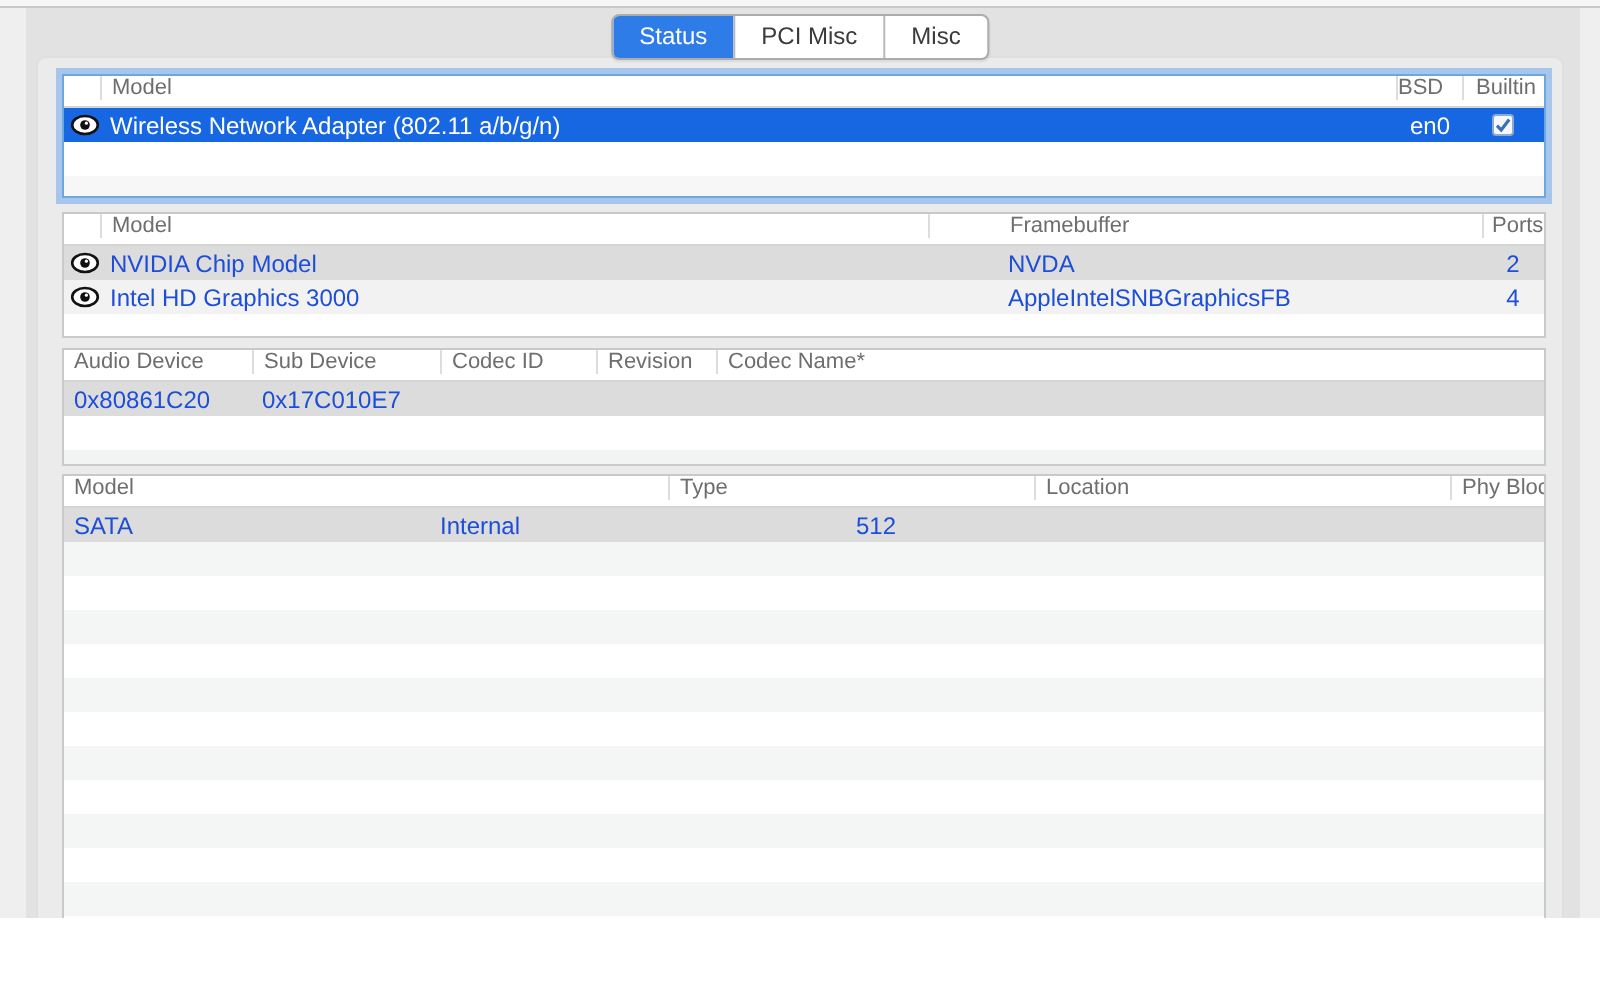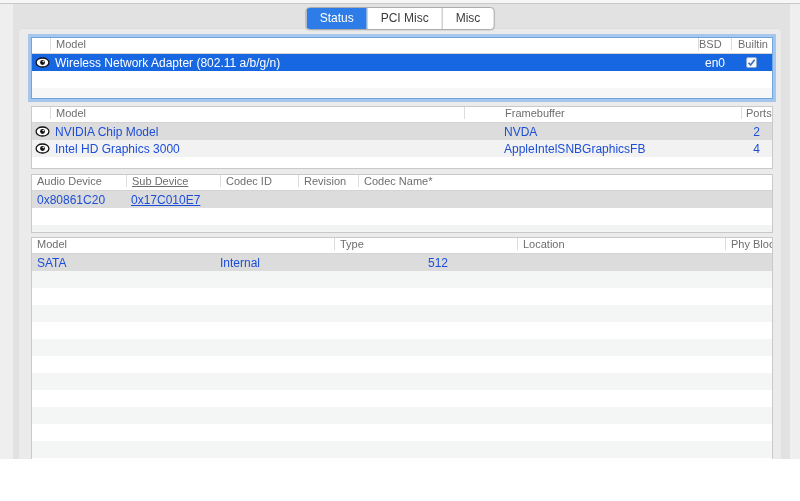--- a/index.html
+++ b/index.html
@@ -53,21 +53,21 @@
   .tr.stripe { background:#F2F2F2; }
 
   
   .c-eye   { flex:0 0 18px; padding-left:3px; display:flex; align-items:center; }
   .c-flex  { flex:1 1 auto; }
   .c-bsd   { flex:0 0 33px; padding-left:7px; }
   .c-builtin { flex:0 0 41px; display:flex; justify-content:center; padding-left:0; }
   .c-fb    { flex:0 0 277px;padding-left:40px; }
   .c-ports { flex:0 0 31px; padding-left:0; text-align:center; }
   .c-adev  { flex:0 0 94px; }
-  .c-sdev  { flex:0 0 94px;text-decoration:underline; }
+  .c-sdev  { flex:0 0 94px; }
   .c-cid   { flex:0 0 78px; }
   .c-rev   { flex:0 0 60px; }
   .c-smodel { flex:0 0 302px; }
   .c-type   { flex:0 0 183px; }
   .c-loc    { flex:0 0 208px; }
   .c-phy    { flex:1 1 auto; }
 
   .filler { width:100%; }
   .fill-net   { height:29px; background:linear-gradient(#FFFFFF 0 17px, #F7F7F7 17px); }
   .fill-gfx   { height:13px; background:#FFFFFF; }

